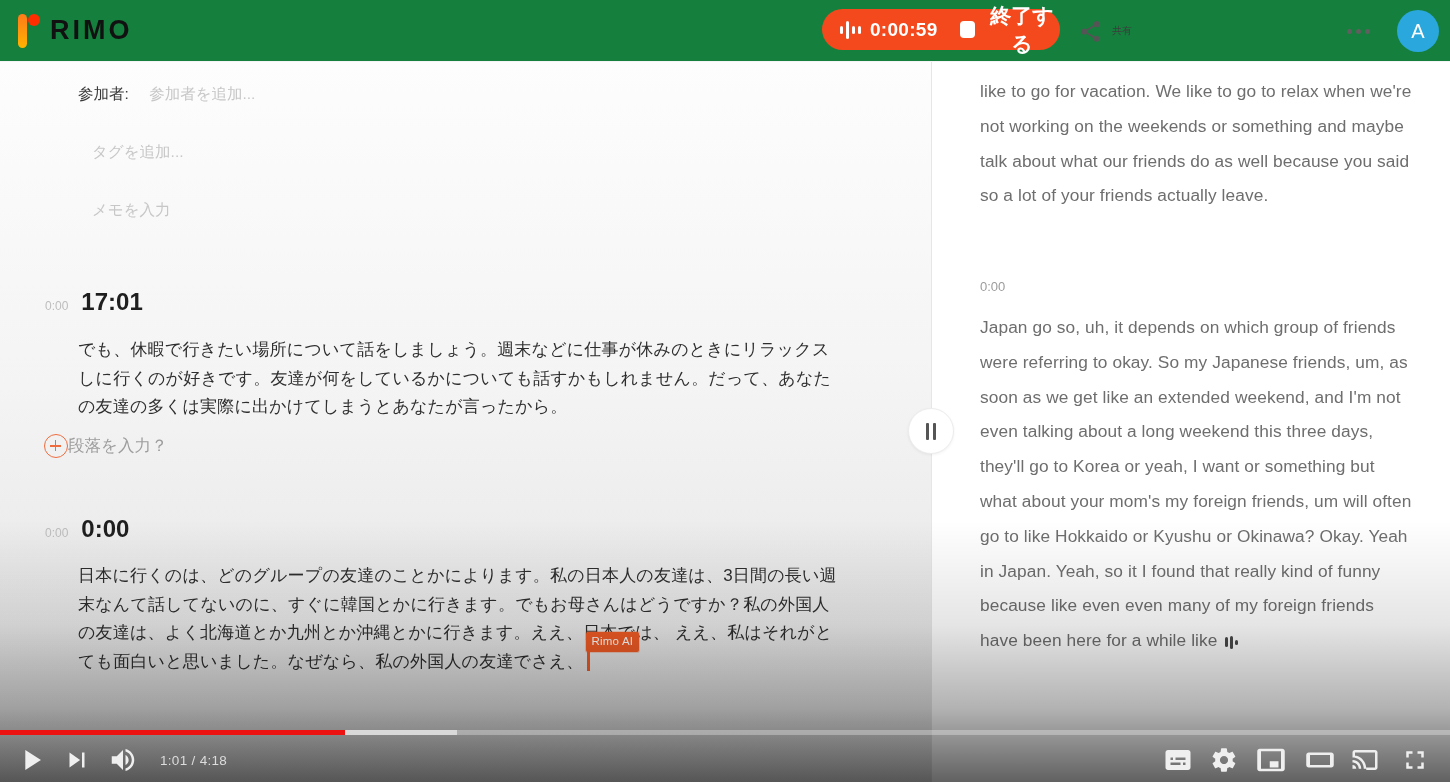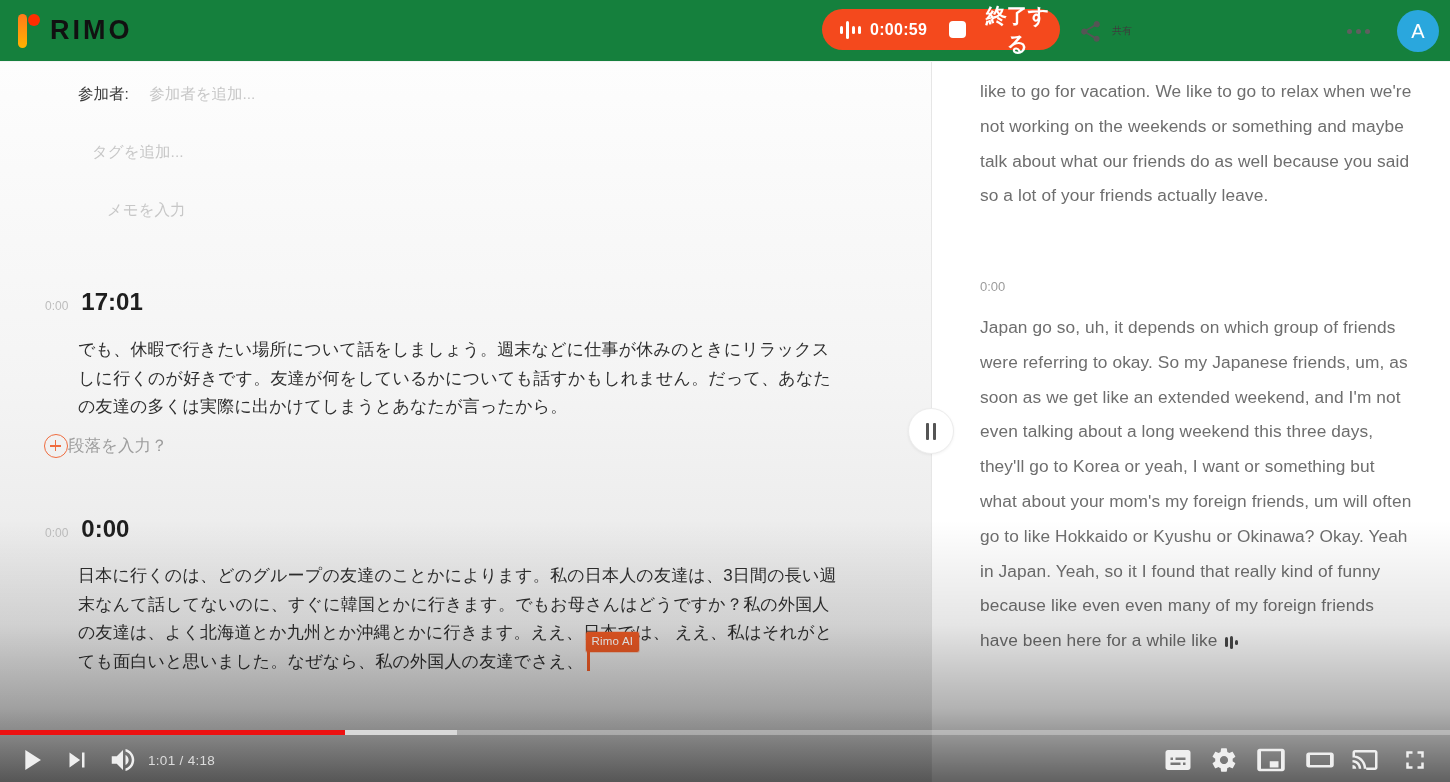--- a/index.html
+++ b/index.html
@@ -20,21 +20,21 @@
   .logo-mark { position:relative; width:26px; height:38px; }
   .logo-bar { position:absolute; left:2px; top:2px; width:9px; height:34px; border-radius:5px;
               background:linear-gradient(180deg,#ff7a1a 0%,#ffb300 100%); }
   .logo-dot { position:absolute; left:12px; top:2px; width:12px; height:12px; border-radius:50%; background:#ff2d00; }
   .logo-text { font-size:27px; font-weight:800; letter-spacing:3px; color:#111; margin-left:8px; }
 
   .rec-btn { position:absolute; left:822px; top:9px; width:238px; height:41px; border:none; cursor:pointer;
              background:#f4491d; border-radius:24px; display:flex; align-items:center; color:#fff; z-index:7; }
   .wave { display:flex; align-items:center; gap:3px; margin-left:18px; }
   .wave i { display:block; width:3px; border-radius:2px; background:#fff; }
-  .rec-time { font-size:16px; font-weight:700; margin-left:9px; letter-spacing:.3px; }
+  .rec-time { font-size:19px; font-weight:700; margin-left:9px; letter-spacing:.3px; }
   .stop-sq { width:17px; height:17px; background:#fff; border-radius:4px; margin-left:22px; }
   .end-label { font-size:21px; font-weight:700; margin-left:9px; }
 
   .top-action { position:absolute; top:0; height:62px; display:flex; align-items:center; gap:9px; cursor:pointer; z-index:7; }
   .top-action svg { display:block; }
   .top-action .lbl { font-size:10px; color:#3d3d3d; }
   .dots { display:flex; gap:4px; }
   .dots i { width:5px; height:5px; border-radius:50%; background:#5f5f5f; }
   .avatar { position:absolute; left:1397px; top:10px; width:42px; height:42px; border-radius:50%;
             background:#2aa7dd; color:#fff; font-size:20px; display:flex; align-items:center; justify-content:center;
@@ -79,21 +79,21 @@
   .eq i { display:block; width:3px; border-radius:1.5px; background:#4a4a4a; }
 
   
   .progress { position:absolute; left:0; top:730px; width:1450px; height:5px; z-index:8; cursor:pointer;
               background:rgba(255,255,255,0.30); }
   .prog-buffer { position:absolute; left:0; top:0; height:5px; width:457px; background:rgba(255,255,255,0.55); }
   .prog-played { position:absolute; left:0; top:0; height:5px; width:345px; background:#ed1212; }
   .controls { position:absolute; left:0; top:738px; width:1450px; height:44px; z-index:8;
               display:flex; align-items:center; }
   .pbtn { background:none; border:none; cursor:pointer; display:flex; align-items:center; justify-content:center; }
-  .ptime { color:#dcdcdc; font-size:13.5px; letter-spacing:.3px; margin-left:10px; }
+  .ptime { color:#dcdcdc; font-size:13.5px; letter-spacing:.3px; margin-left:22px; }
 </style>
 </head>
 <body>
 
 <div class="stage">
 
   <div class="left-bg"></div>
   <div class="right-bg"></div>
 
   <header class="topbar">
@@ -138,21 +138,21 @@
     <span>A</span>
   </div>
 
   <div class="meta-row" style="left:78px; top:84px">
     <span class="meta-label">参加者:</span>
     <span class="placeholder">参加者を追加...</span>
   </div>
   <div class="meta-row" style="left:92px; top:142px">
     <span class="placeholder">タグを追加...</span>
   </div>
-  <div class="meta-row" style="left:107px; top:200px">
+  <div class="meta-row" style="left:92px; top:200px">
     <span class="placeholder">メモを入力</span>
   </div>
 
   <div class="ts-head" style="left:45px; top:288px">
     <span class="ts-mini">0:00</span>
     <span class="ts-big">17:01</span>
   </div>
   <div class="jp-para" style="left:78px; top:336px">でも、休暇で行きたい場所について話をしましょう。週末などに仕事が休みのときにリラックスしに行くのが好きです。友達が何をしているかについても話すかもしれません。だって、あなたの友達の多くは実際に出かけてしまうとあなたが言ったから。</div>
 
   <div class="add-row" style="left:44px; top:434px">

